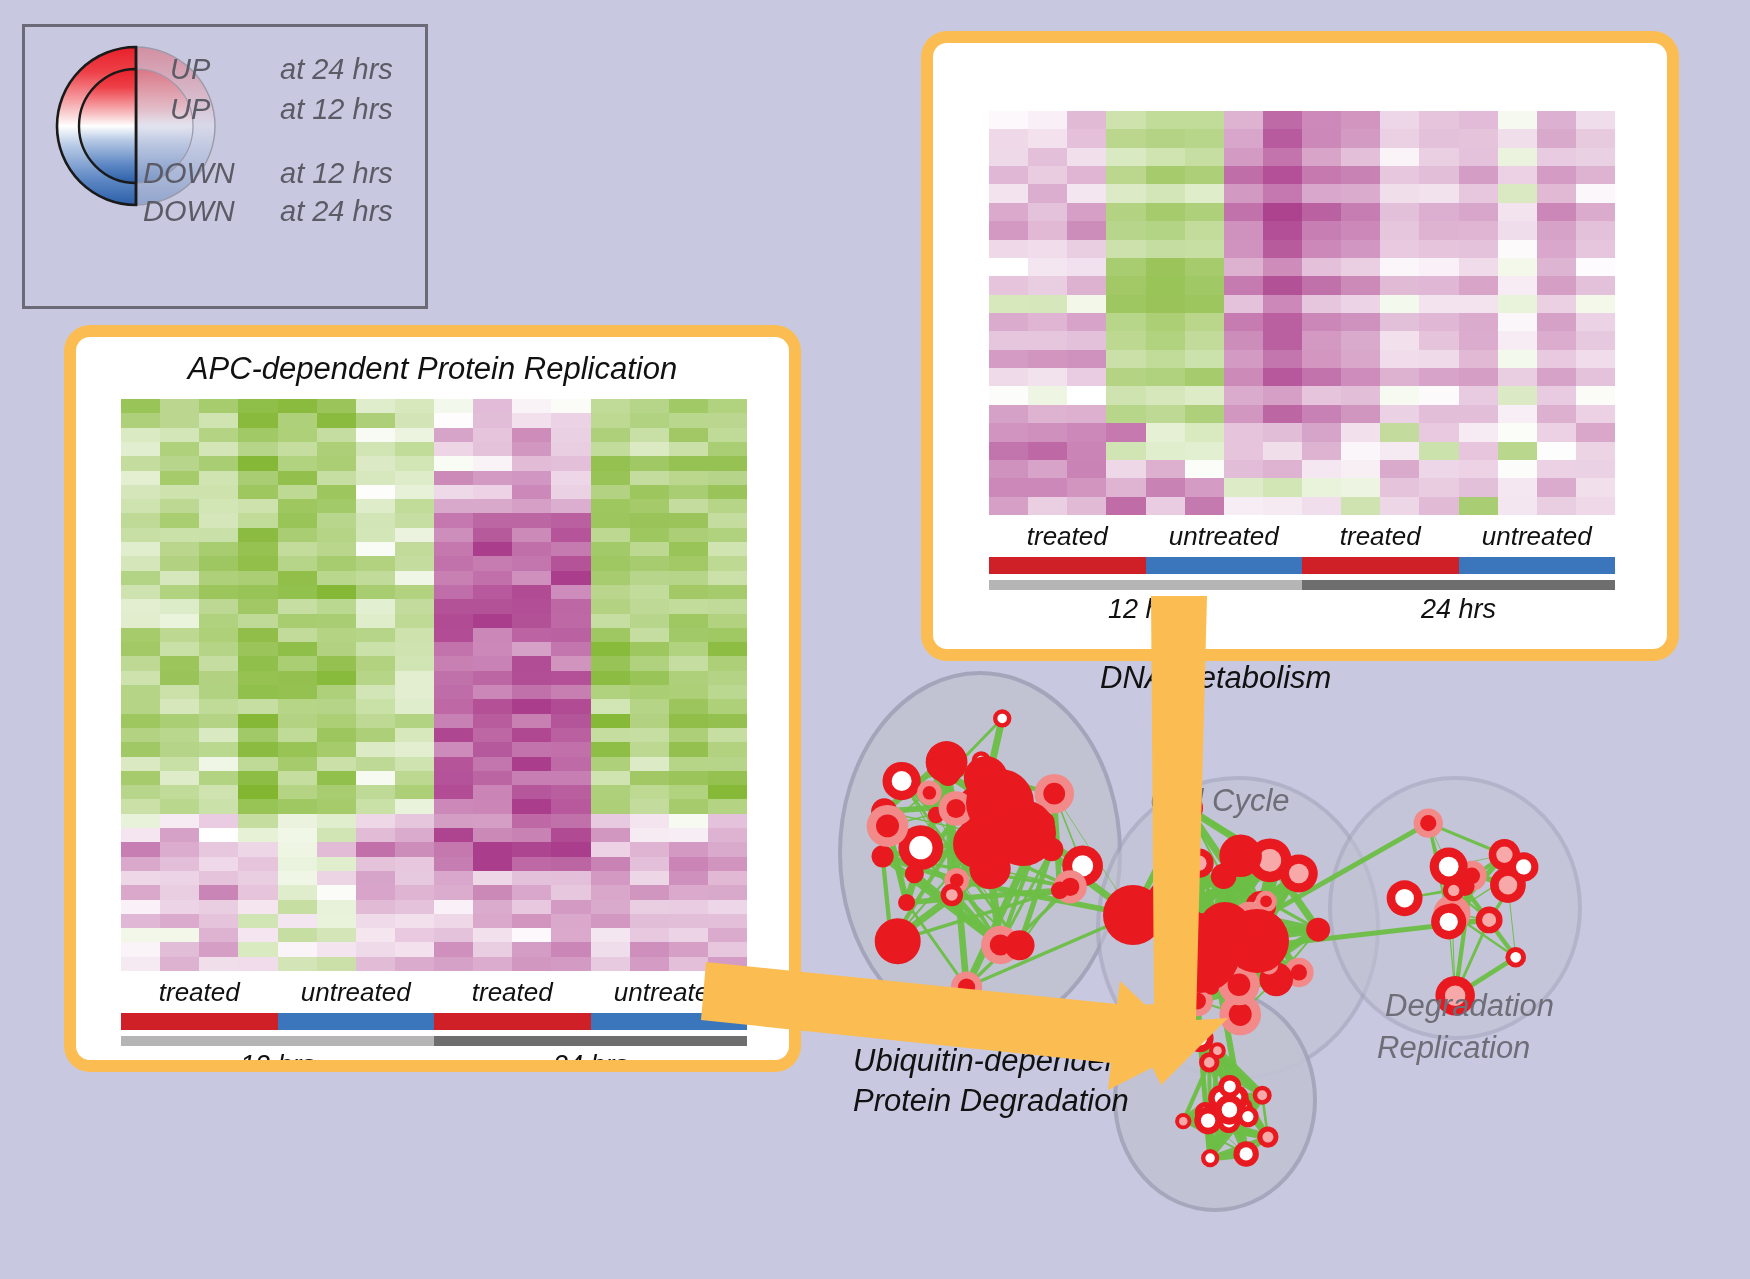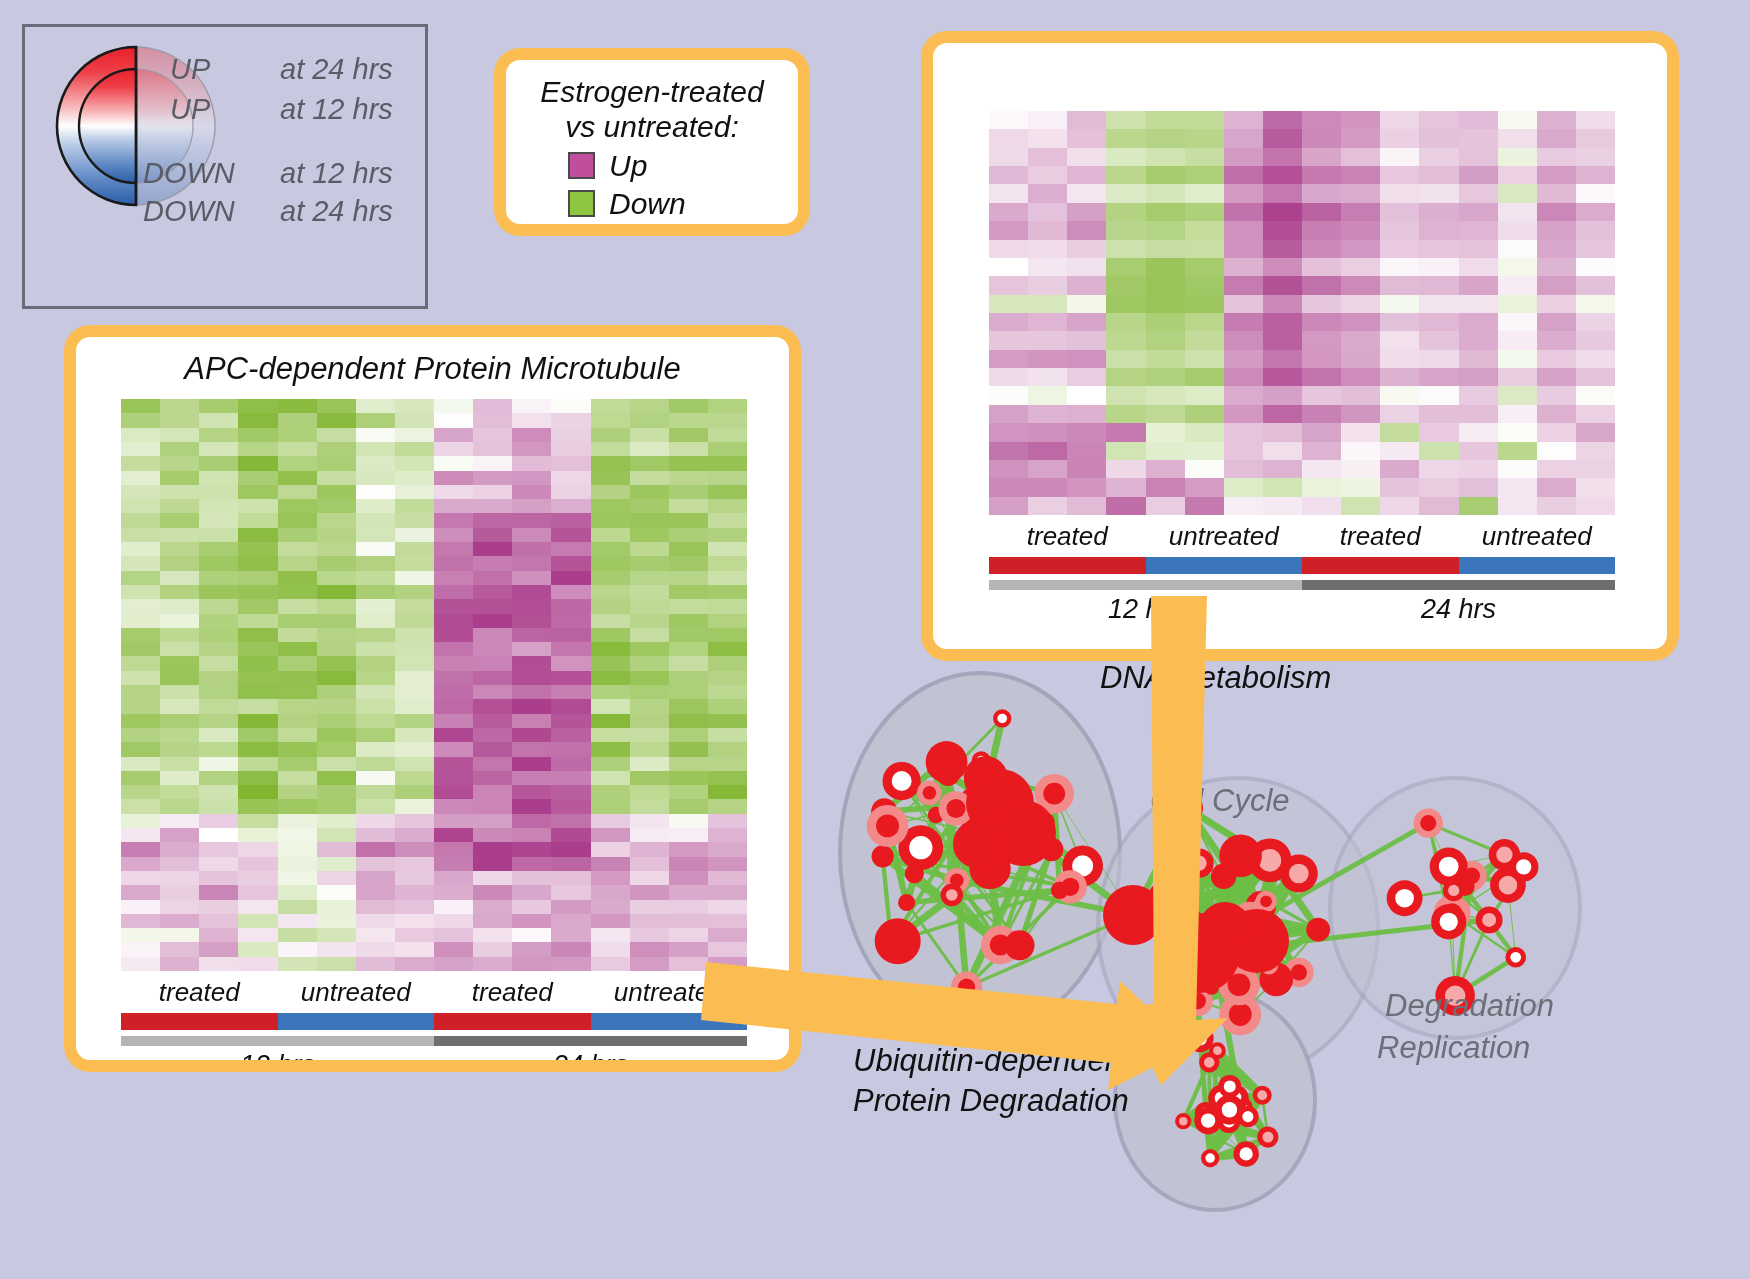--- a/index.html
+++ b/index.html
@@ -118,36 +118,20 @@
 
       <div class="keyTextRow" style="left:118px;top:130px;">DOWN</div>
       <div class="keyTextRow" style="left:255px;top:130px;">at 12 hrs</div>
 
       <div class="keyTextRow" style="left:118px;top:168px;">DOWN</div>
       <div class="keyTextRow" style="left:255px;top:168px;">at 24 hrs</div>
 
     </div>
   </div>
 
-  <div class="opanel" id="legendPanel">
-    <div class="inner">
-      <div class="legHead">
-        <div>Estrogen-treated</div>
-        <div>vs untreated:</div>
-      </div>
-      <div class="legRow">
-        <span class="swatch" id="sw0" style="background: rgb(191, 78, 156);"></span>
-        <span class="legLab">Up</span>
-      </div>
-      <div class="legRow">
-        <span class="swatch" id="sw1" style="background: rgb(141, 198, 63);"></span>
-        <span class="legLab">Down</span>
-      </div>
-    </div>
-  </div>
 
   <div class="opanel" id="rfPanel" style="left:921px;top:31px;width:758px;height:630px;">
     <div class="inner">
       <div class="hm" id="hmRF" style="left: 56px; top: 68px; width: 626px; height: 404px; grid-template-columns: repeat(16, 1fr); grid-template-rows: repeat(22, 1fr);">
           <div style="background: rgb(252, 248, 251);"></div>
           <div style="background: rgb(248, 240, 246);"></div>
           <div style="background: rgb(225, 186, 214);"></div>
           <div style="background: rgb(206, 226, 174);"></div>
           <div style="background: rgb(193, 219, 153);"></div>
           <div style="background: rgb(193, 219, 153);"></div>
@@ -516,21 +500,21 @@
         </div>
       <div class="timeLabels" id="tlRF" style="left:56px;top:551px;width:626px;height:36px;">
           <span style="flex: 1 1 0%;">12 hrs</span>
           <span style="flex: 1 1 0%;">24 hrs</span>
         </div>
     </div>
   </div>
 
   <div class="opanel" id="apcPanel" style="left:64px;top:325px;width:737px;height:747px;">
     <div class="inner">
-      <div class="ptitle" style="margin-top:14px;">APC-dependent Protein Microtubule</div>
+      <div class="ptitle" style="margin-top:14px;">APC-dependent Protein Replication</div>
       <div class="hm" id="hmAPC" style="left: 45px; top: 62px; width: 626px; height: 572px; grid-template-columns: repeat(16, 1fr); grid-template-rows: repeat(40, 1fr);">
           <div style="background: rgb(153, 196, 87);"></div>
           <div style="background: rgb(187, 215, 143);"></div>
           <div style="background: rgb(167, 204, 110);"></div>
           <div style="background: rgb(144, 191, 73);"></div>
           <div style="background: rgb(138, 187, 63);"></div>
           <div style="background: rgb(155, 197, 91);"></div>
           <div style="background: rgb(224, 237, 204);"></div>
           <div style="background: rgb(215, 232, 189);"></div>
           <div style="background: rgb(243, 248, 236);"></div>

